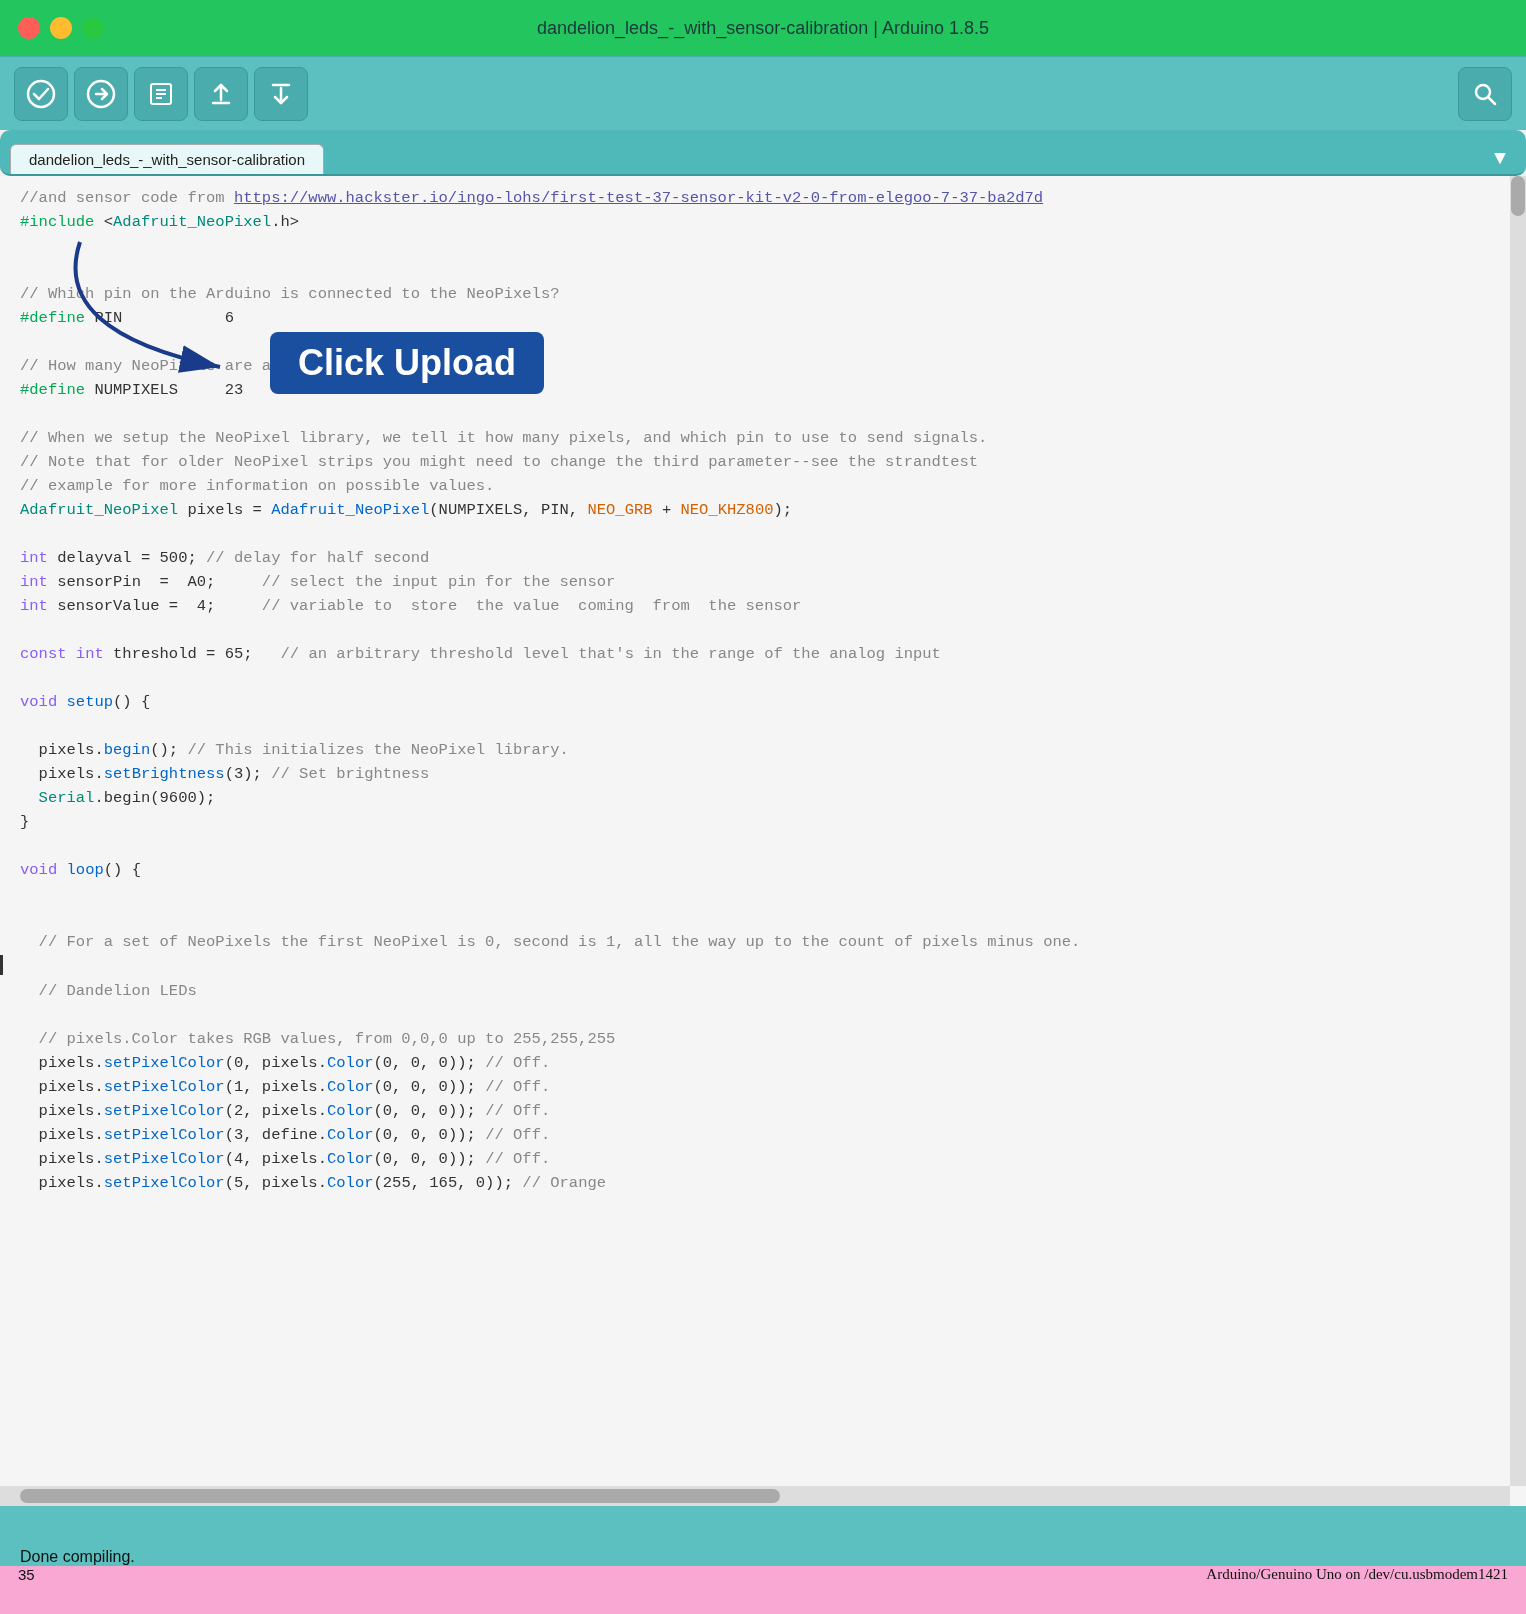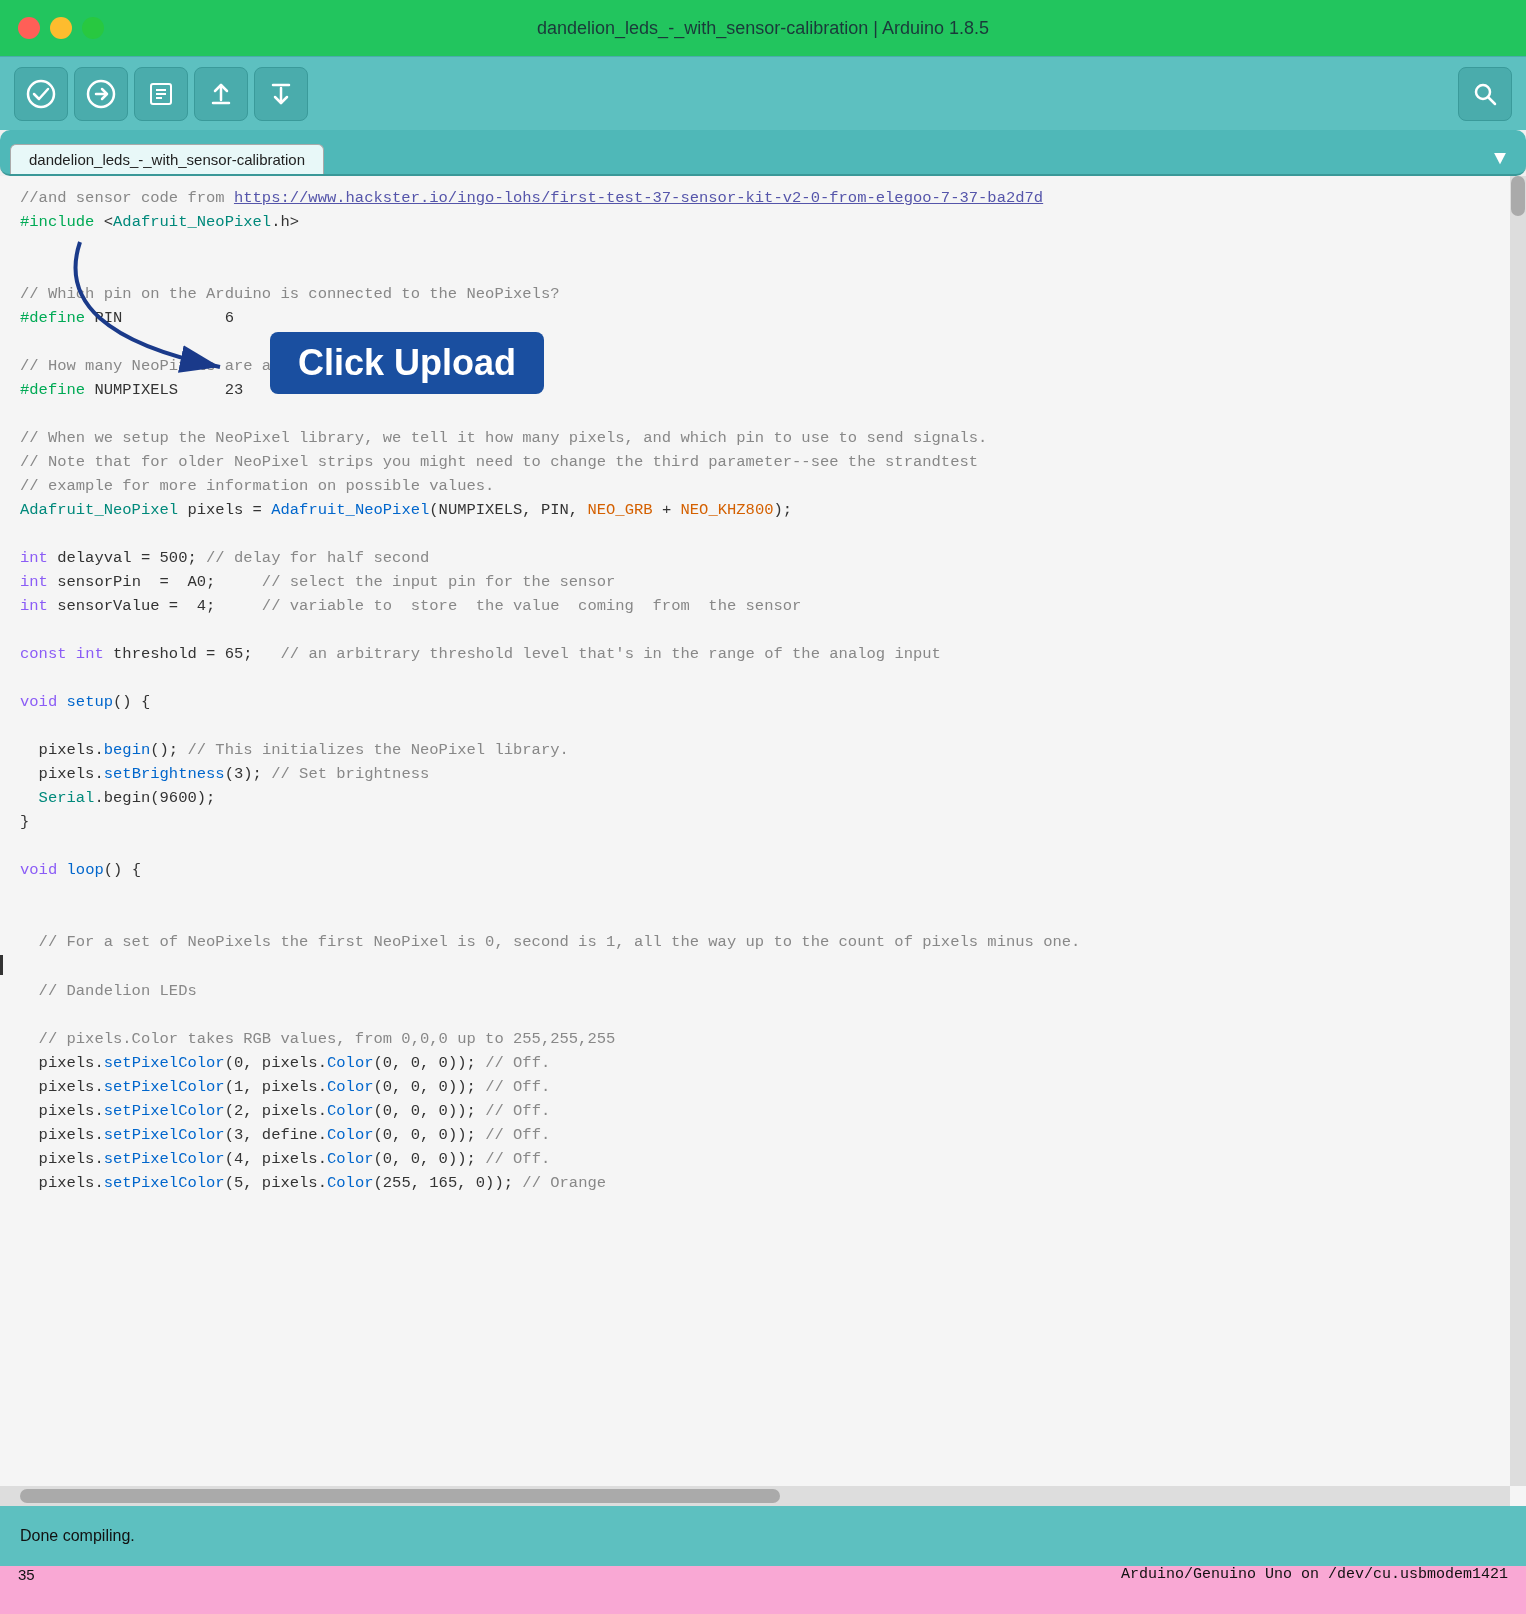--- a/index.html
+++ b/index.html
@@ -210,21 +210,21 @@
       height: 40px;
       background: #aaa;
       border-radius: 7px;
     }
 
     
     .status-bar {
       background: #5dc0c0;
       height: 60px;
       display: flex;
-      align-items: center;
+      align-items: flex-end;
       padding: 0 20px;
     }
     .status-text {
       font-family: -apple-system, BlinkMacSystemFont, sans-serif;
       font-size: 16px;
       color: #111;
       font-weight: 500;
     }
 
     
@@ -245,21 +245,21 @@
       bottom: 0;
       left: 0;
       right: 0;
     }
     .bottom-left {
       font-family: -apple-system, BlinkMacSystemFont, sans-serif;
       font-size: 15px;
       color: #111;
     }
     .bottom-right {
-      font-family: Liberation Mono, monospace;
+      font-family: Liberation Serif, serif;
       font-size: 15px;
       color: #111;
       margin-left: 35px;
     }
 
     
     .cursor-line {
       position: absolute;
       left: 0;
       width: 3px;

